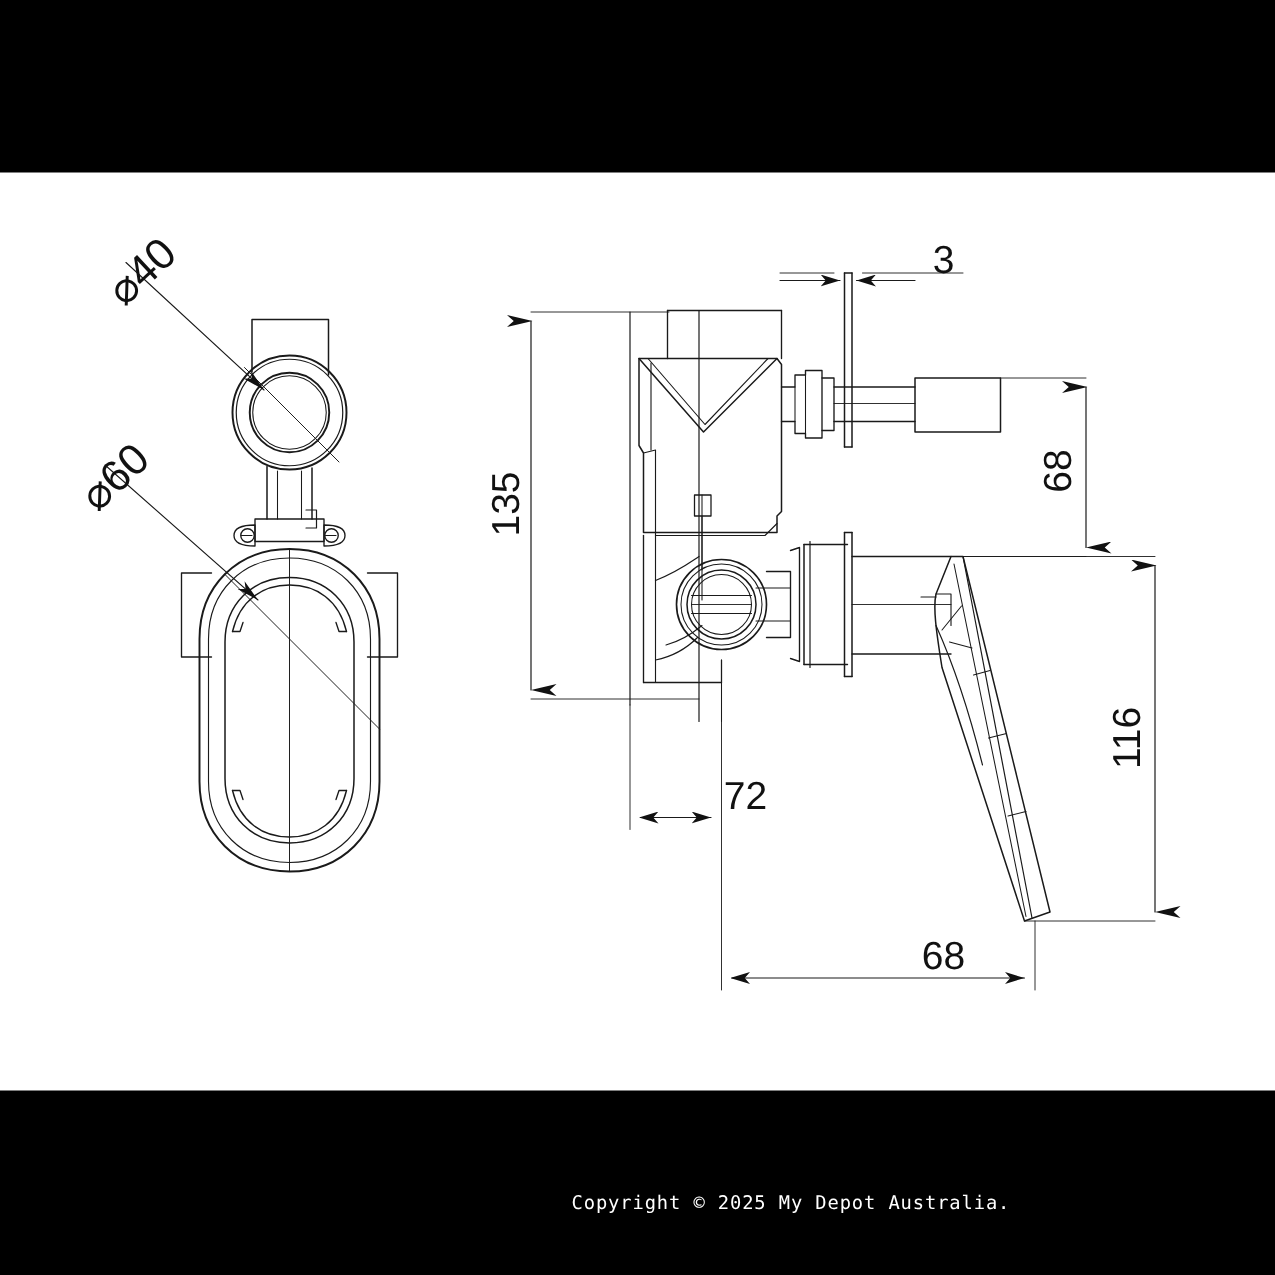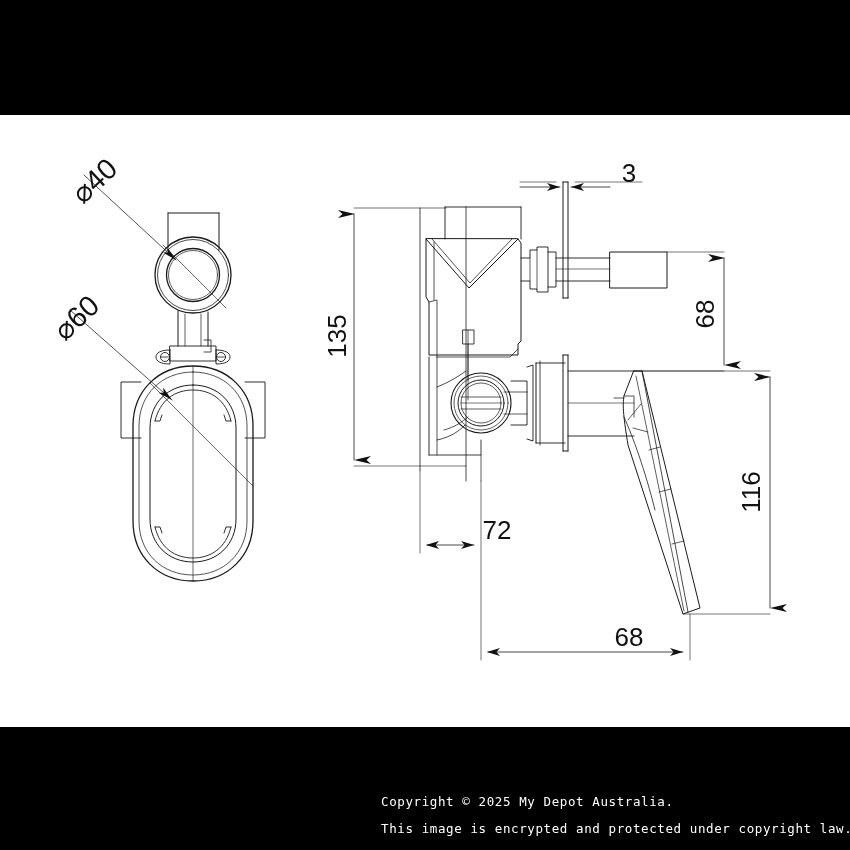--- a/index.html
+++ b/index.html
@@ -251,16 +251,15 @@
       <text x="629" y="182" font-size="26" text-anchor="middle">3</text>
       <text x="714" y="314" font-size="26" text-anchor="middle" transform="rotate(-90 714 314)">68</text>
       <text x="760" y="492" font-size="26" text-anchor="middle" transform="rotate(-90 760 492)">116</text>
       <text x="497" y="539" font-size="26" text-anchor="middle">72</text>
       <text x="629" y="646" font-size="26" text-anchor="middle">68</text>
     </g>
   </svg>
 
   <div class="copyright-block">
     <span class="copyright-line">Copyright © 2025 My Depot Australia.</span>
-    <span class="copyright-line">This image is encrypted and protected under copyright law.</span>
   </div>
 
 </div>
 
 </body></html>

